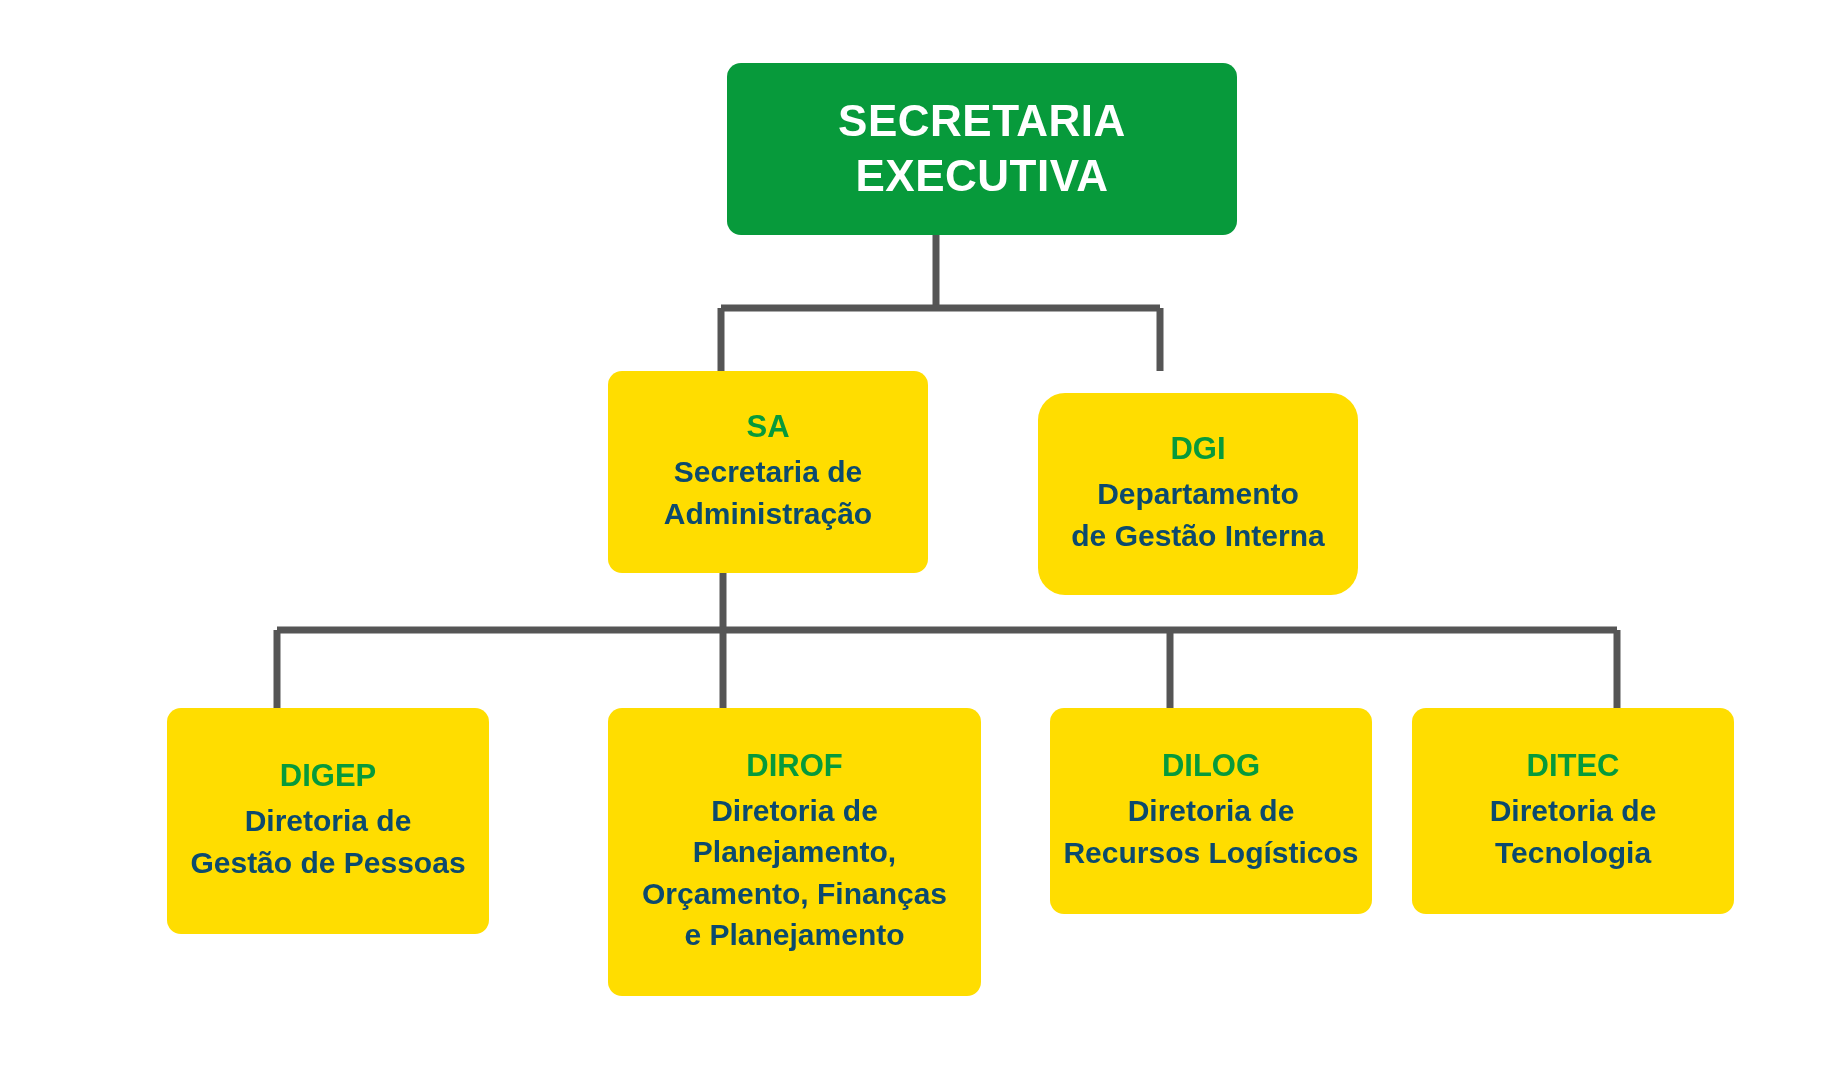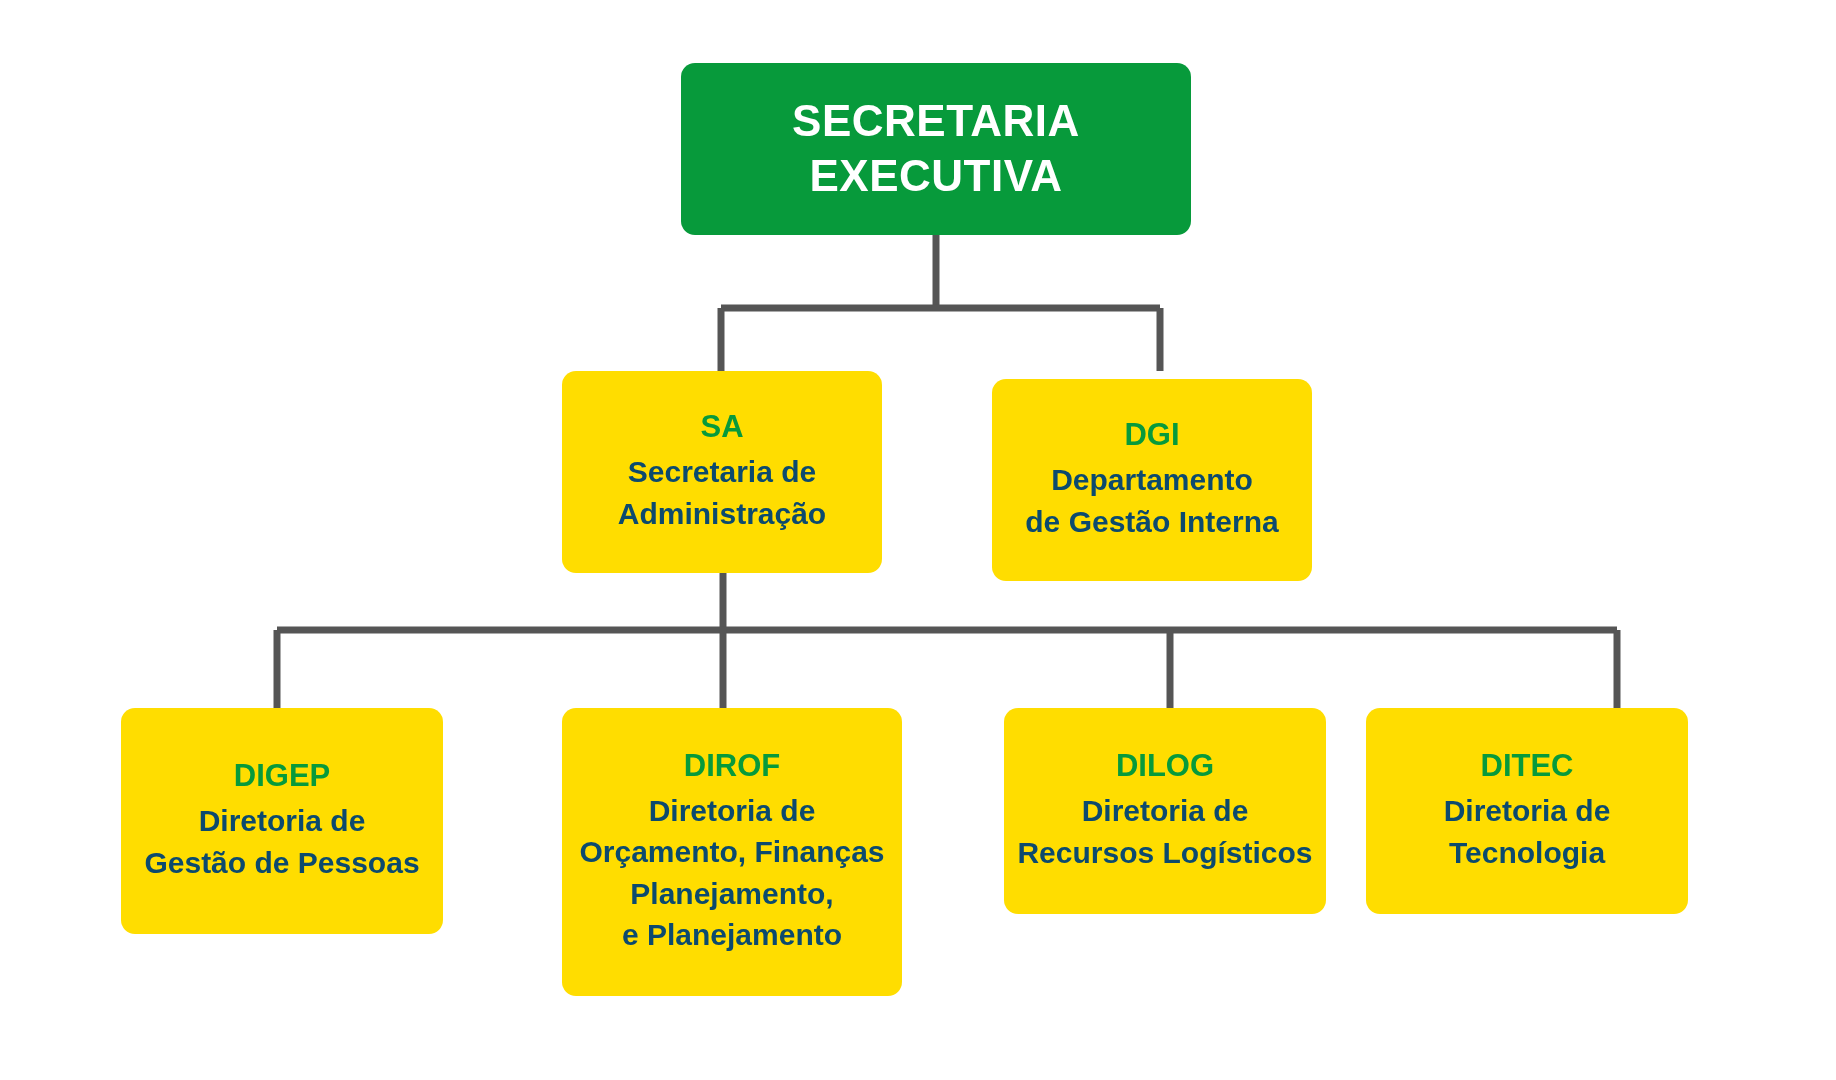--- a/index.html
+++ b/index.html
@@ -28,20 +28,21 @@
   .node {
     position: absolute;
     box-sizing: border-box;
     border-radius: 14px;
     display: flex;
     flex-direction: column;
     align-items: center;
     justify-content: center;
     text-align: center;
     z-index: 2;
+    margin-left: 46px;
   }
   .node-root {
     background: #079A3B;
   }
   .node-unit {
     background: #FFDD00;
   }
   .root-title {
     color: #ffffff;
     font-weight: bold;
@@ -94,42 +95,42 @@
   </div>
 
   <div class="node node-unit" style="left:562px; top:371px; width:320px; height:202px;">
     <div class="acronym">SA</div>
     <div class="fullname">
       <span class="ln">Secretaria de</span>
       <span class="ln">Administração</span>
     </div>
   </div>
 
-  <div class="node node-unit" style="left:992px; top:379px; width:320px; height:202px;">
+  <div class="node node-unit" style="left:992px; top:393px; width:320px; height:202px;border-radius:27px;">
     <div class="acronym">DGI</div>
     <div class="fullname">
       <span class="ln">Departamento</span>
       <span class="ln">de Gestão Interna</span>
     </div>
   </div>
 
   <div class="node node-unit" style="left:121px; top:708px; width:322px; height:226px;">
     <div class="acronym">DIGEP</div>
     <div class="fullname">
       <span class="ln">Diretoria de</span>
       <span class="ln">Gestão de Pessoas</span>
     </div>
   </div>
 
-  <div class="node node-unit" style="left:562px; top:708px; width:340px; height:288px;">
+  <div class="node node-unit" style="left:562px; top:708px; width:373px; height:288px;">
     <div class="acronym">DIROF</div>
     <div class="fullname">
       <span class="ln">Diretoria de</span>
+      <span class="ln">Planejamento,</span>
       <span class="ln">Orçamento, Finanças</span>
-      <span class="ln">Planejamento,</span>
       <span class="ln">e Planejamento</span>
     </div>
   </div>
 
   <div class="node node-unit" style="left:1004px; top:708px; width:322px; height:206px;">
     <div class="acronym">DILOG</div>
     <div class="fullname">
       <span class="ln">Diretoria de</span>
       <span class="ln">Recursos Logísticos</span>
     </div>

